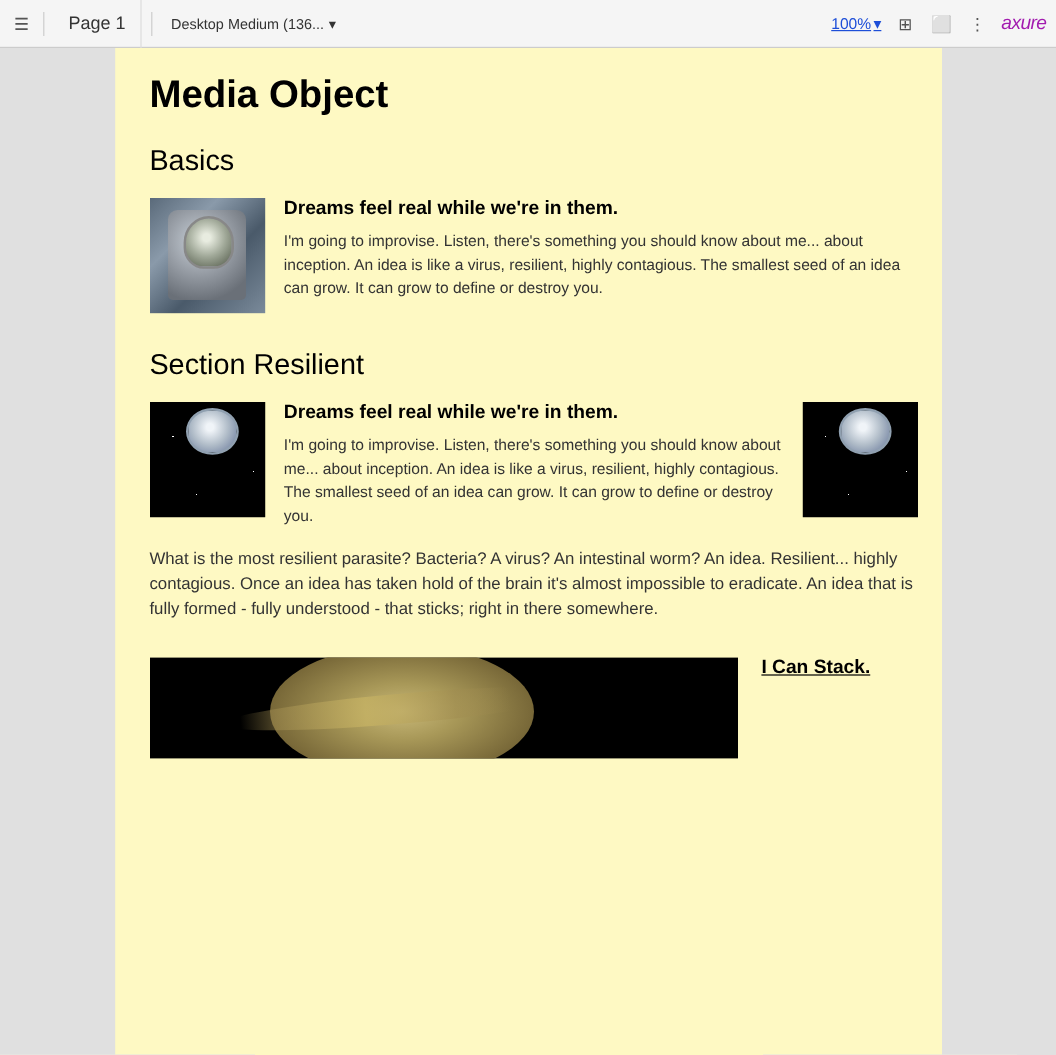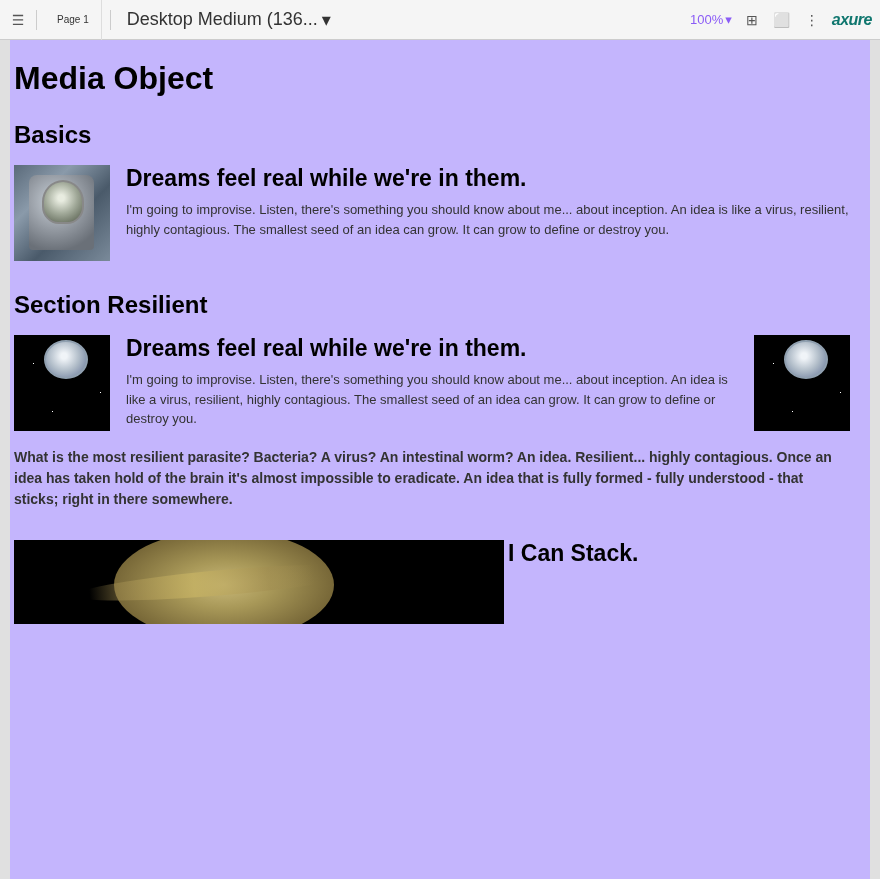--- a/index.html
+++ b/index.html
@@ -45,102 +45,103 @@
       justify-content: center;
       cursor: pointer;
       color: #555;
       font-size: 14px;
     }
     .page-tab {
       display: flex;
       align-items: center;
       height: 40px;
       padding: 0 12px;
-      font-size: 10px;
+      font-size: 15px;
       color: #333;
       border-right: 1px solid #ddd;
       cursor: pointer;
     }
     .viewport-selector {
       display: flex;
       align-items: center;
       gap: 4px;
-      font-size: 18px;
+      font-size: 12px;
       color: #333;
       cursor: pointer;
       padding: 0 8px;
     }
     .zoom-selector {
       display: flex;
       align-items: flex-end;
       gap: 2px;
       font-size: 13px;
-      color: #8b5cf6;
+      color: #1d4ed8;
       cursor: pointer;
+      text-decoration: underline;
     }
     .axure-logo {
       font-size: 16px;
-      font-weight: bold;
-      color: #0f766e;
+      font-weight: normal;
+      color: #a21caf;
       font-style: italic;
       letter-spacing: -0.5px;
     }
 
     
     .canvas {
       background: #e0e0e0;
       width: 880px;
       height: 839px;
       display: flex;
       justify-content: center;
       align-items: flex-start;
       overflow: hidden;
     }
 
     
     .page-content {
-      background: #c4b5fd;
-      width: 860px;
+      background: #fef9c3;
+      width: 689px;
       min-height: 839px;
-      padding: 20px 20px 20px 4px;
+      padding: 20px 20px 20px 29px;
       overflow-y: auto;
       height: 839px;
     }
 
     .page-title {
       font-size: 32px;
       font-weight: bold;
       color: #000;
       margin-bottom: 24px;
     }
 
     .section-title {
       font-size: 24px;
-      font-weight: bold;
+      font-weight: normal;
       color: #000;
       margin-bottom: 16px;
     }
 
     
     .media-object {
       display: flex;
       gap: 16px;
       margin-bottom: 12px;
     }
 
     .media-image {
       flex-shrink: 0;
     }
 
     .media-body {
       flex: 1;
     }
 
     .media-heading {
-      font-size: 23px;
+      font-size: 16px;
       font-weight: bold;
       color: #000;
       margin-bottom: 8px;
     }
 
     .media-text {
       font-size: 13px;
       color: #333;
       line-height: 1.5;
     }
@@ -158,26 +159,26 @@
 
     .media-object-aligned .media-body {
       flex: 1;
     }
 
     .additional-text {
       font-size: 14px;
       color: #333;
       line-height: 1.5;
       margin-top: 16px;
-      font-weight: bold;
     }
 
     .stack-media {
       display: flex;
-      gap: 4px;
+      gap: 20px;
+      text-decoration: underline;
     }
 
     
     .img-astronaut-suit {
       width: 96px;
       height: 96px;
       background: linear-gradient(135deg, #5a6a7a 0%, #8a9aaa 30%, #4a5a6a 60%, #7a8a9a 100%);
       position: relative;
       overflow: hidden;
     }

